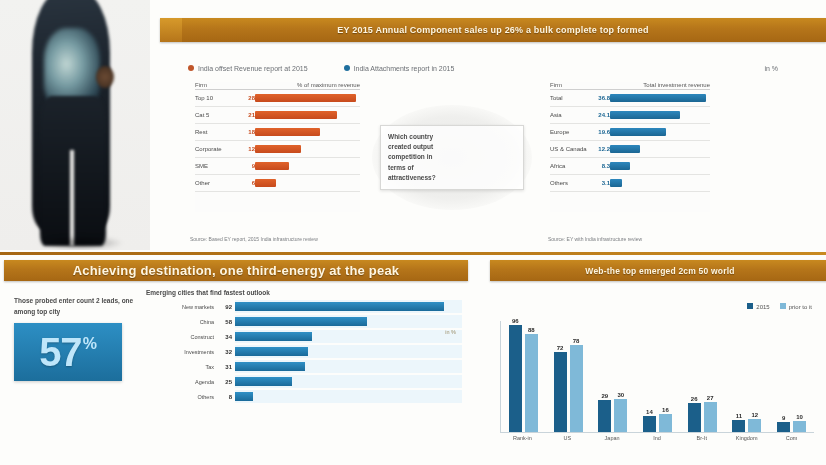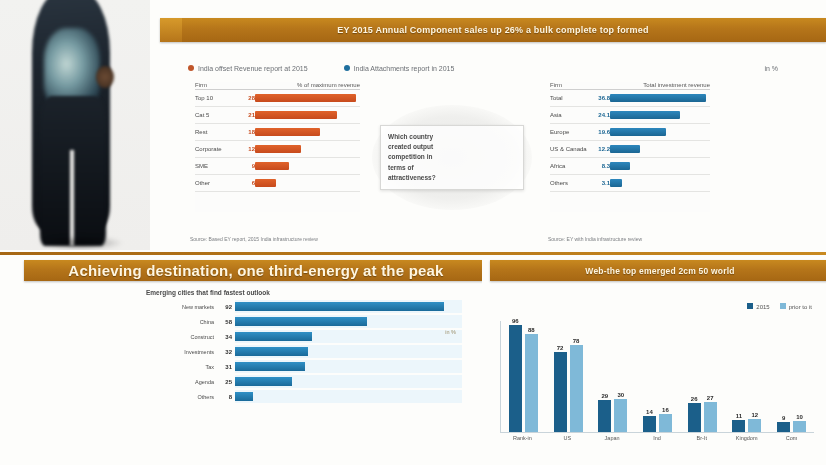--- a/index.html
+++ b/index.html
@@ -146,21 +146,21 @@
 
   
   .divider{
     position:absolute;left:0;top:252px;width:826px;height:3px;
     background:linear-gradient(90deg,#a66713,#c8891f);
   }
 
   .bottom-left{position:absolute;left:0;top:255px;width:472px;height:210px;background:#fdfdfb;}
   .bottom-right{position:absolute;left:482px;top:255px;width:344px;height:210px;background:#fdfdfb;}
 
-  .bl-head{position:absolute;left:24px;top:5px;width:452px;height:21px;font-size:15px;padding:0 6px;justify-content:center;filter:blur(.5px);}
+  .bl-head{position:absolute;left:4px;top:5px;width:452px;height:21px;font-size:13px;padding:0 6px;justify-content:center;filter:blur(.5px);}
   .br-head{position:absolute;left:8px;top:5px;width:328px;height:21px;font-size:8.5px;padding:0 6px;justify-content:center;filter:blur(.5px);}
 
   
   .stat-block{position:absolute;left:14px;top:40px;width:120px;}
   .stat-text{font-size:6.5px;font-weight:bold;color:#4b4b4b;line-height:1.7;filter:blur(.5px);}
   .stat-badge{
     margin-top:6px;width:108px;height:58px;
     background:linear-gradient(180deg,#2d8fc4 0%,#1c6e9c 100%);
     display:flex;align-items:center;justify-content:center;
     color:#bfe6fa;font-weight:bold;
@@ -357,20 +357,27 @@
       <div class="src src-left">Source: Based EY report, 2015 India infrastructure review</div>
       <div class="src src-right">Source: EY with India infrastructure review</div>
     </div>
   </div>
 
   <div class="divider"></div>
 
   <div class="bottom-left">
     <div class="bar-head bl-head">Achieving destination, one third-energy at the peak</div>
 
+    <div class="stat-block">
+      <div class="stat-text">Those probed enter count 2 leads, one among top city</div>
+      <div class="stat-badge">
+        <span class="stat-num">57</span>
+        <span class="stat-pct">%</span>
+      </div>
+    </div>
 
     <div class="hbar-wrap">
       <div class="hbar-title">Emerging cities that find fastest outlook</div>
       <div class="hbar-rows" id="hbar-rows">
           <div class="hbar-row">
             <span class="hbar-label">New markets</span>
             <span class="hbar-val">92</span>
             <span class="hbar-track">
               <span class="hbar-bar" style="width: 92%;"></span>
             </span>

